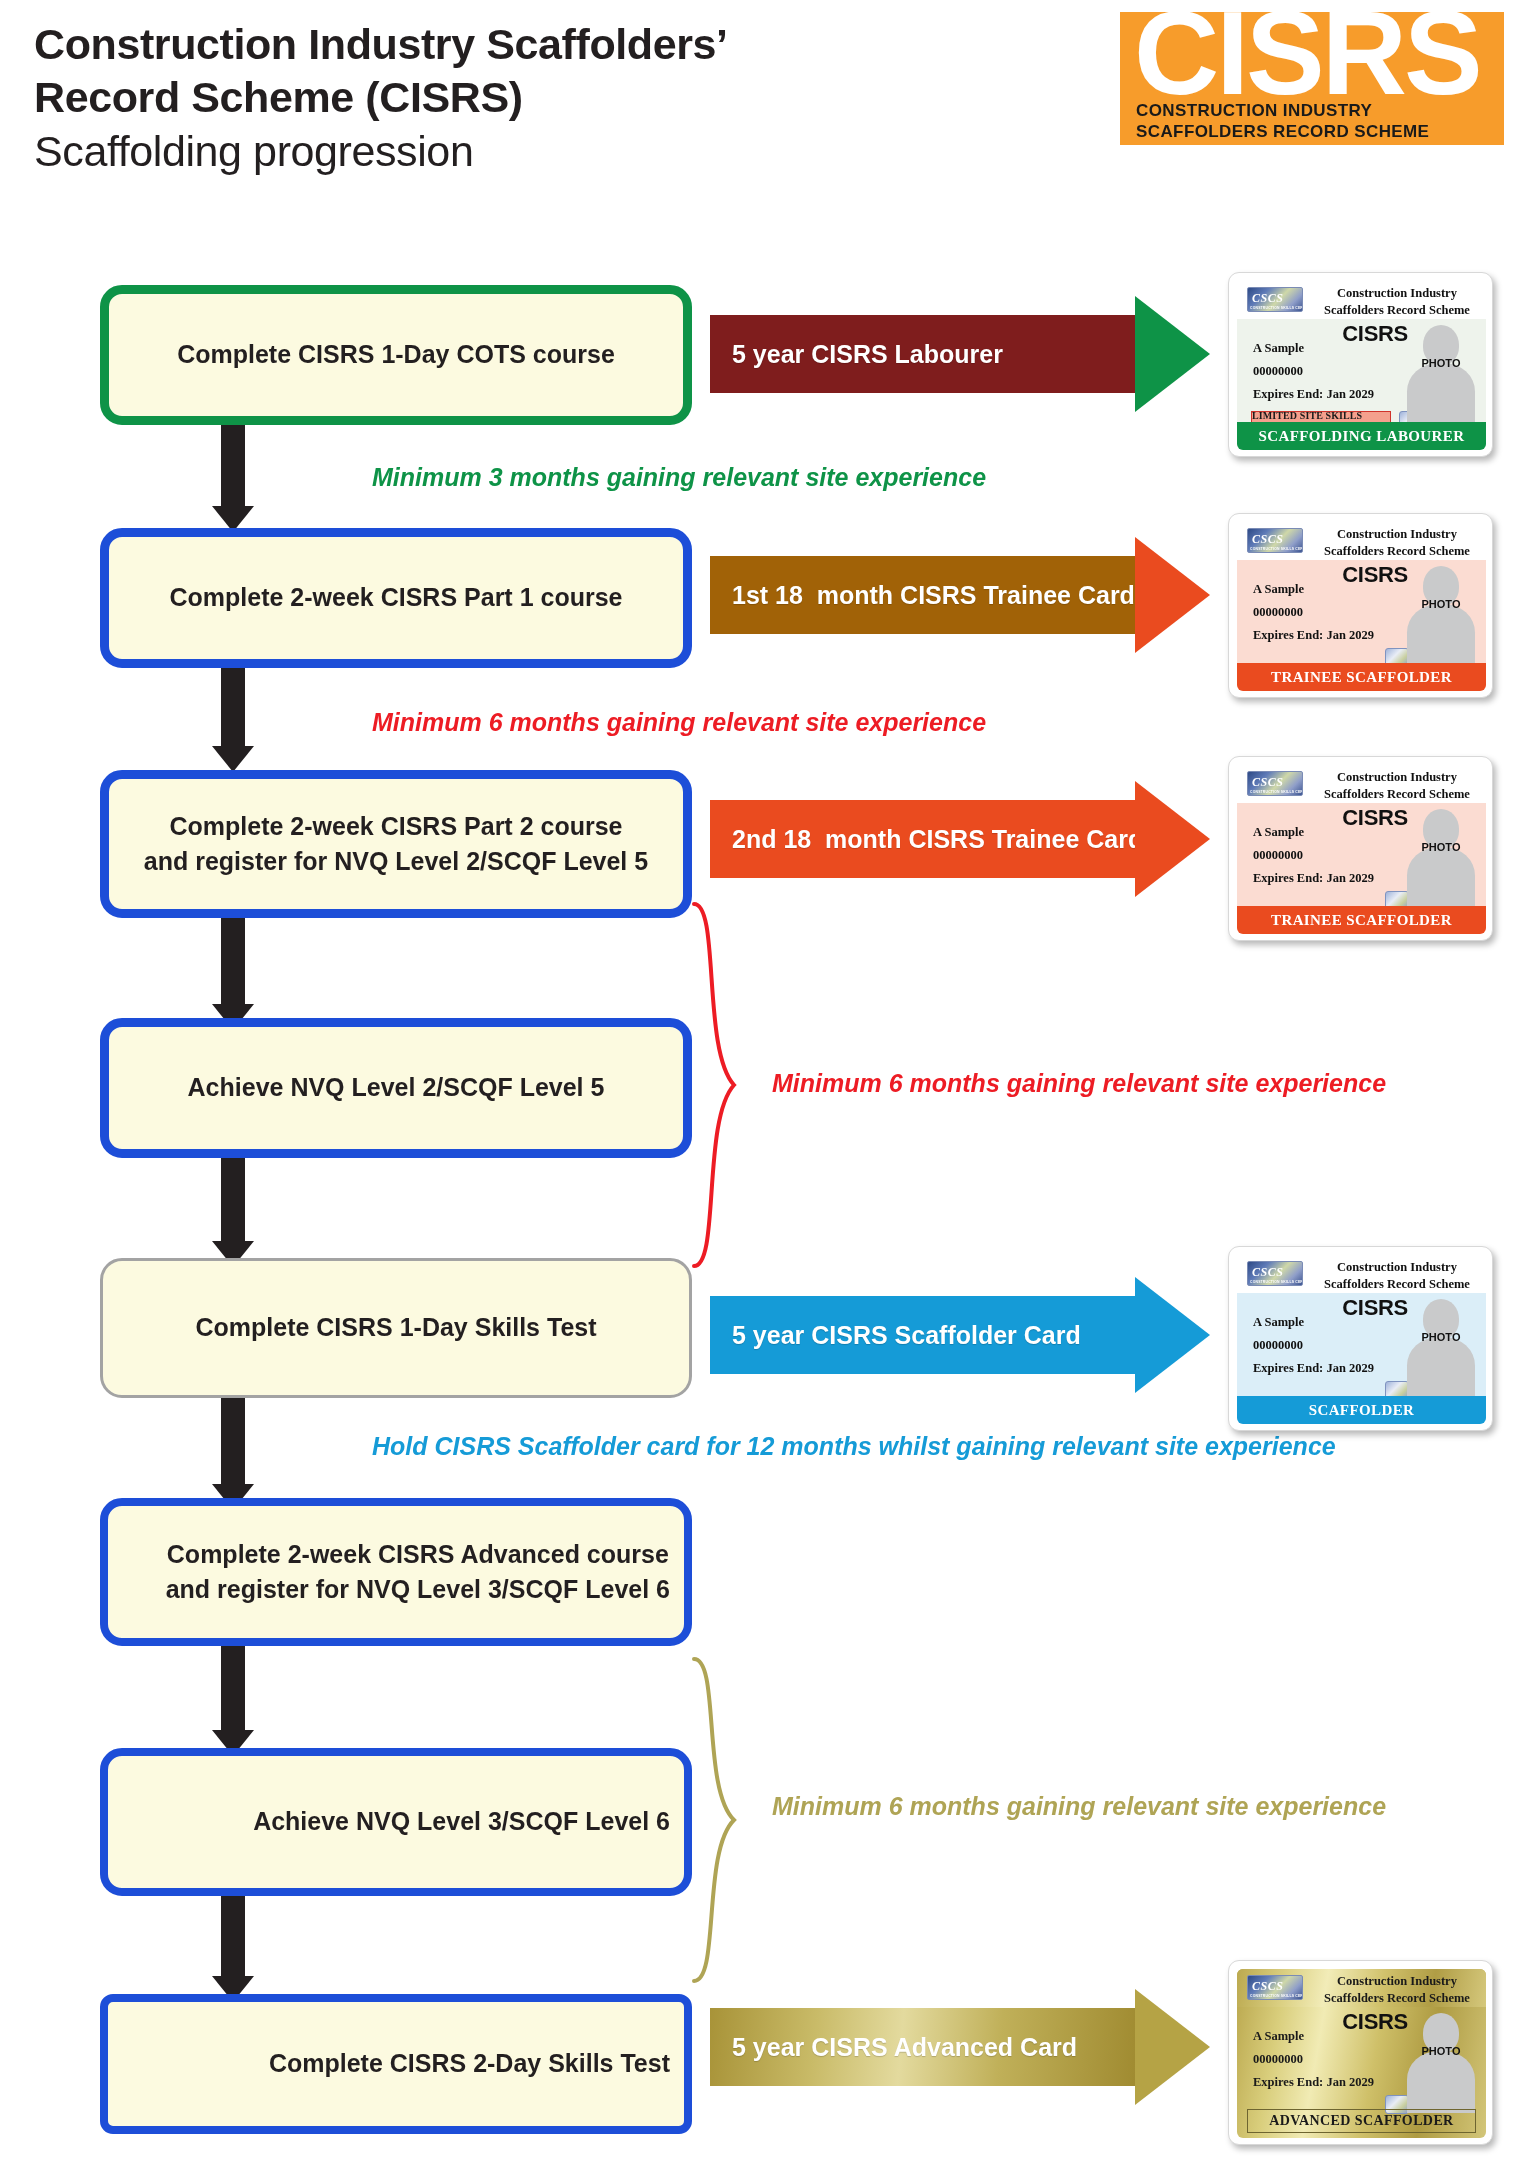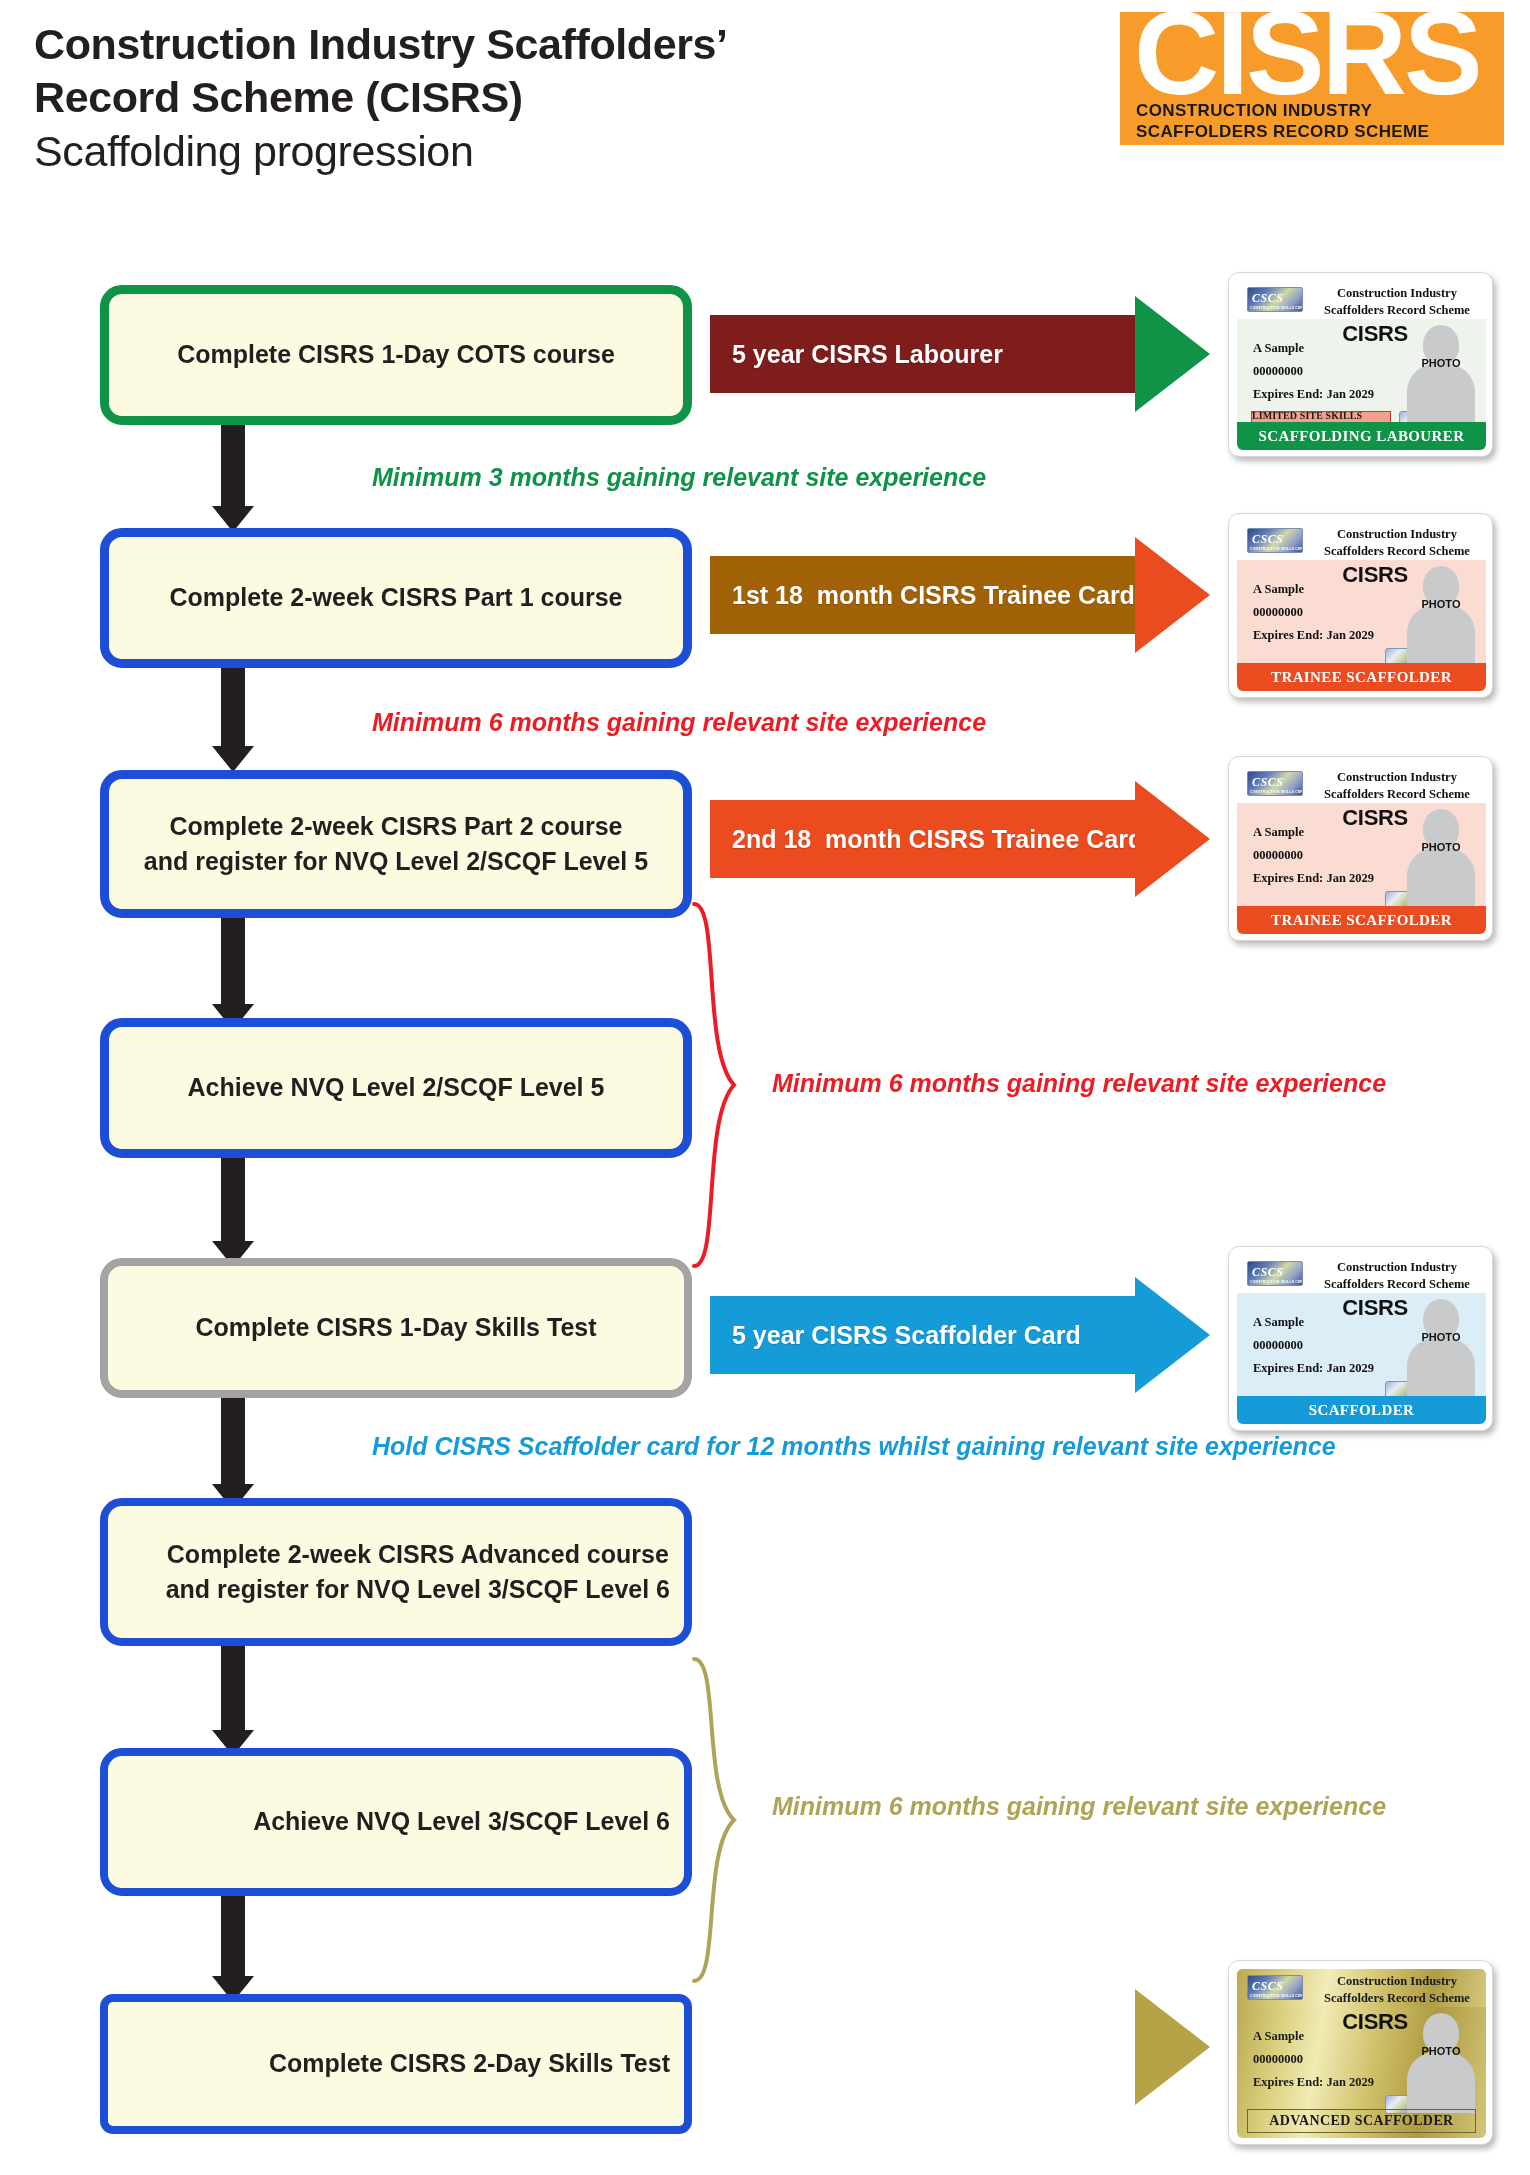--- a/index.html
+++ b/index.html
@@ -86,21 +86,21 @@
     font-family: "Liberation Sans Narrow", "Liberation Sans", sans-serif;
     font-size: 25px;
     font-weight: bold;
     color: #231f20;
     line-height: 1.42;
     padding: 0 14px;
   }
 
   .n-green  { border: 9px solid #0E9347; }
   .n-red    { border: 9px solid #1d4ed8; }
-  .n-blue   { border: 8px solid #a3a3a3; }
+  .n-blue   { border: 3px solid #a3a3a3; }
   .n-olive  { border: 8px solid #1d4ed8; justify-content: flex-end; }
 
   
   .varrow {
     position: absolute;
     left: 212px;
     width: 42px;
     z-index: 2;
   }
   .varrow .shaft {
@@ -426,20 +426,23 @@
   </div>
 
   <div class="harrow" style="left:710px; top:1296px; width:500px; height:78px;">
     <div class="body" style="width:425px; background:#159BD7;">
       <span class="alabel">5 year CISRS Scaffolder Card</span>
     </div>
     <div class="tri" style="left:425px; margin-top:-58px; border-top:58px solid transparent; border-bottom:58px solid transparent; border-left:75px solid #159BD7;"></div>
   </div>
 
   <div class="harrow" style="left:710px; top:2008px; width:500px; height:78px;">
+    <div class="body" style="width:425px; background:linear-gradient(95deg,#A89338 0%,#C9BB68 25%,#E3DA9E 45%,#C0B059 68%,#A08B31 100%);">
+      <span class="alabel">5 year CISRS Advanced Card</span>
+    </div>
     <div class="tri" style="left:425px; margin-top:-58px; border-top:58px solid transparent; border-bottom:58px solid transparent; border-left:75px solid #B5A345;"></div>
   </div>
 
   <div class="node n-green" style="top:285px; height:140px;">
     <div class="node-label">Complete CISRS 1-Day COTS course</div>
   </div>
 
   <div class="node n-red" style="top:528px; height:140px;">
     <div class="node-label">Complete 2-week CISRS Part 1 course</div>
   </div>

